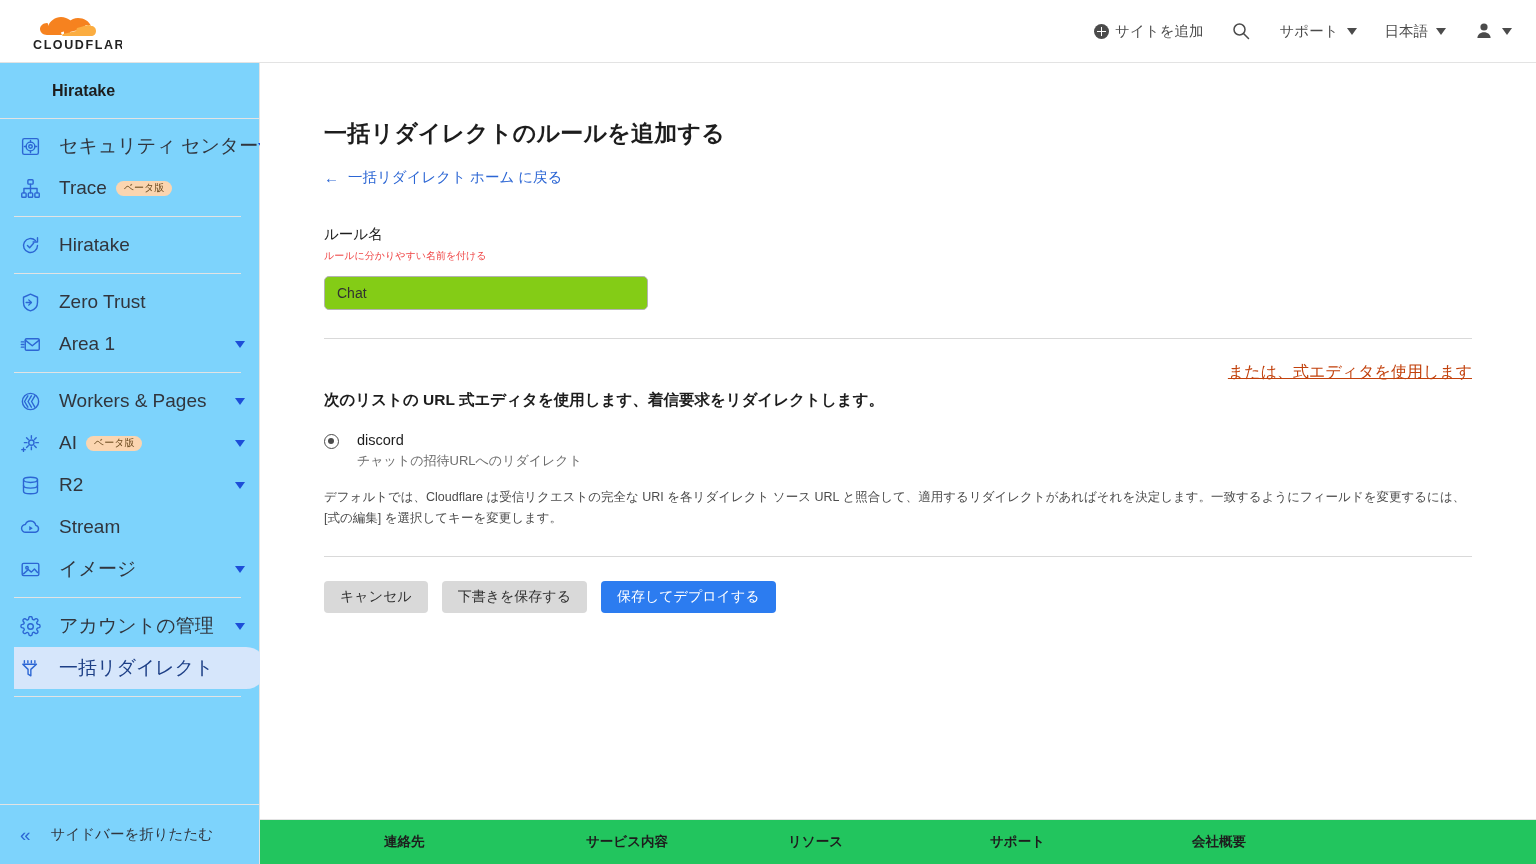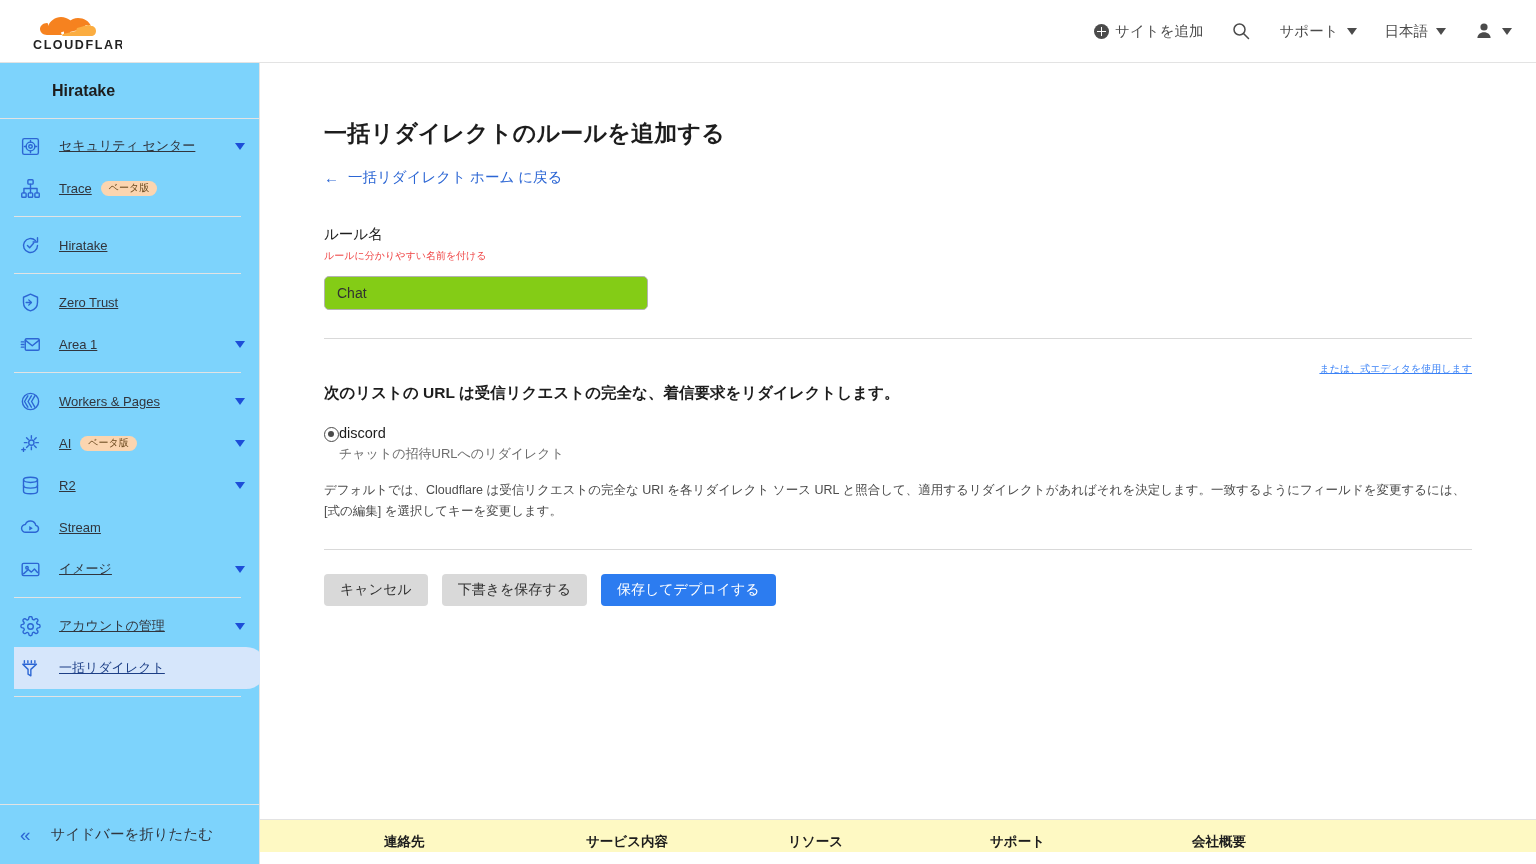--- a/index.html
+++ b/index.html
@@ -62,23 +62,22 @@
     cursor: pointer;
   }
   .navlist { padding-top: 6px; position: relative; }
   .navitem {
     height: 42px; display: flex; align-items: center;
     padding-left: 20px; padding-right: 14px;
     cursor: pointer; position: relative;
     color: #1d4ed8;
   }
   .navitem .nm {
-    font-size: 13px; color: #31353d; margin-left: 18px;
+    font-size: 19px; color: #31353d; margin-left: 18px;
     white-space: nowrap;
-    text-decoration: underline;
   }
   .navitem .ico { width: 21px; height: 21px; flex: none; color: #2c66d4; }
   .navitem .ico svg { display: block; }
   .navitem .dd {
     margin-left: auto;
     width: 0; height: 0;
     border-left: 5.5px solid transparent;
     border-right: 5.5px solid transparent;
     border-top: 7px solid #1d4ed8;
   }
@@ -129,38 +128,38 @@
     margin-top: 13px; width: 324px; height: 34px;
     border: 1px solid #b3b3b3; border-radius: 5px;
     background: #84cc16; color: #313131; font-size: 14px;
     padding: 0 12px;
     font-family: "Liberation Sans", sans-serif;
   }
   .hr { height: 1px; background: #d9d9d9; margin-top: 28px; }
 
   .expr-row { margin-top: 23px; display: flex; justify-content: flex-end; }
   .expr-link {
-    color: #3b82f6; font-size: 10px; text-decoration: underline;
+    color: #c2410c; font-size: 16px; text-decoration: underline;
     cursor: pointer;
   }
   .sec-title {
     margin-top: 7px; font-size: 15.5px; font-weight: bold; color: #1d1d1d;
   }
   .radio-row { margin-top: 21px; display: flex; align-items: flex-start; }
   .radio {
     width: 15px; height: 15px; border-radius: 50%;
     border: 1.5px solid #4b4b4b; background: #fff;
     position: relative; flex: none; margin-top: 2px; cursor: pointer;
   }
   .radio::after {
     content: ""; position: absolute;
     left: 3px; top: 3px; width: 6px; height: 6px;
     border-radius: 50%; background: #4b4b4b;
   }
-  .radio-txt { }
+  .radio-txt { margin-left: 18px; }
   .radio-title { font-size: 14.5px; color: #1d1d1d; }
   .radio-sub { margin-top: 4px; font-size: 13px; color: #6d6d6d; }
   .note {
     margin-top: 17px; font-size: 12.5px; color: #4b4b4b;
     line-height: 1.65; max-width: 1148px;
   }
   .hr2 { height: 1px; background: #d9d9d9; margin-top: 28px; }
 
   .btnrow { margin-top: 24px; display: flex; gap: 14px; }
   .btn {
@@ -168,23 +167,23 @@
     font-size: 14px; padding: 0 16px; cursor: pointer;
     font-family: "Liberation Sans", sans-serif;
     display: inline-flex; align-items: center;
   }
   .btn-grey { background: #d9d9d9; color: #313131; }
   .btn-blue { background: #2c7cf0; color: #fff; }
 
   
   .footer {
     position: absolute; left: 260px; top: 819px;
-    width: 1276px; height: 33px;
+    width: 1276px; height: 45px;
     border-top: 1px solid #e3e3e3;
-    background: #fef9c3;
+    background: #22c55e;
   }
   .fcols { display: flex; padding: 13px 0 0 124px; }
   .fcol { width: 202px; }
   .fcol h4 { font-size: 13.5px; font-weight: bold; color: #1d1d1d; }
   .fcol a {
     display: block; margin-top: 12px;
     font-size: 13.5px; color: #2c66d4; text-decoration: none; cursor: pointer;
   }
 </style>
 </head>
@@ -403,21 +402,21 @@
     <div class="field-label">ルール名</div>
     <div class="field-help">ルールに分かりやすい名前を付ける</div>
     <input class="txtinput" type="text" value="Chat" style="">
 
     <div class="hr"></div>
 
     <div class="expr-row">
       <span class="expr-link">または、式エディタを使用します</span>
     </div>
 
-    <div class="sec-title">次のリストの URL は受信リクエストの完全な、着信要求をリダイレクトします。</div>
+    <div class="sec-title">次のリストの URL 式エディタを使用します、着信要求をリダイレクトします。</div>
 
     <div class="radio-row">
       <span class="radio"></span>
       <div class="radio-txt">
         <div class="radio-title">discord</div>
         <div class="radio-sub">チャットの招待URLへのリダイレクト</div>
       </div>
     </div>
 
     <div class="note">デフォルトでは、Cloudflare は受信リクエストの完全な URI を各リダイレクト ソース URL と照合して、適用するリダイレクトがあればそれを決定します。一致するようにフィールドを変更するには、[式の編集] を選択してキーを変更します。</div>

